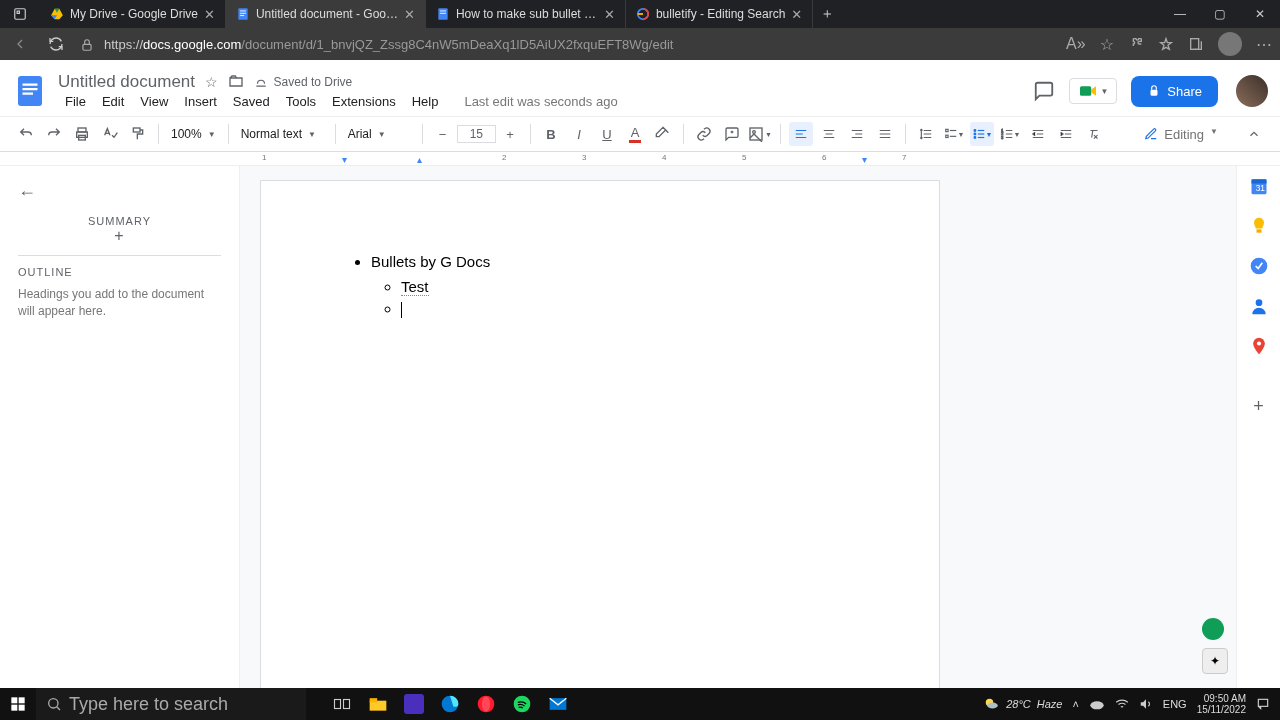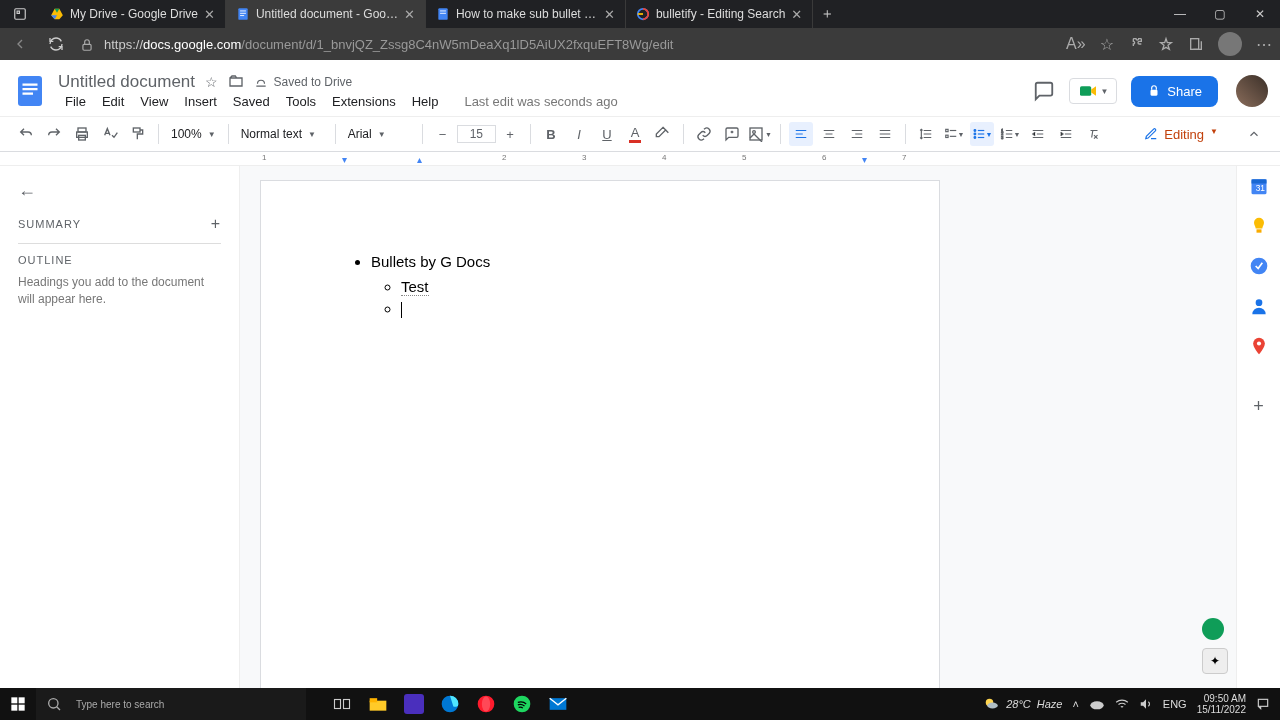--- a/index.html
+++ b/index.html
@@ -44,27 +44,27 @@
 .user-avatar { width: 32px; height: 32px; border-radius: 50%; background: linear-gradient(45deg,#8a6d5b,#3a2f28); margin-left: 4px; }
 
 .toolbar { height: 36px; border-top: 1px solid #eee; border-bottom: 1px solid #dadce0; display: flex; align-items: center; padding: 0 14px; gap: 4px; color: #5f6368; font-size: 13px; }
 .toolbar .sep { width: 1px; height: 20px; background: #dadce0; margin: 0 4px; }
 .toolbar select, .toolbar .combo { border: none; background: none; font-size: 12px; color: #202124; padding: 2px 4px; }
 .combo { display: flex; align-items: center; gap: 6px; }
 .combo .arrow { font-size: 8px; color: #5f6368; }
 .tb-btn { width: 24px; height: 24px; display: flex; align-items: center; justify-content: center; border-radius: 3px; cursor: pointer; }
 .font-size-ctl { display: flex; align-items: center; gap: 2px; }
 .font-size-ctl .val { border: 1px solid #dadce0; padding: 1px 12px; font-size: 12px; }
-.editing-btn { margin-left: auto; border: none; border-radius: 4px; padding: 4px 10px; display: flex; align-items: flex-start; gap: 6px; color: #c2410c; font-size: 13px; }
+.editing-btn { margin-left: auto; border: none; border-radius: 4px; padding: 4px 10px; display: flex; align-items: flex-start; gap: 6px; color: #737373; font-size: 13px; }
 .collapse-tb { margin-left: 10px; }
 
 .workspace { flex: 1; display: flex; background: #f8f9fa; position: relative; }
 .outline-panel { width: 240px; background: #fff; border-right: 1px solid #eee; padding: 14px 18px; font-size: 11px; color: #5f6368; }
 .outline-panel .back { font-size: 18px; color: #5f6368; margin-bottom: 14px; }
-.outline-panel .summary-row { display: flex; justify-content: space-between; align-items: center; letter-spacing: 1px; font-weight: 500; }
+.outline-panel .summary-row { display: flex; justify-content: space-between; align-items: center; letter-spacing: 1px; font-weight: 500; flex-direction: column; }
 .outline-panel hr { border: none; border-top: 1px solid #ddd; margin: 10px 0; }
 .outline-text { font-size: 12px; color: #777; line-height: 1.4; margin-top: 8px; }
 
 .ruler { height: 14px; background: #fff; border-bottom: 1px solid #eee; position: relative; font-size: 8px; color: #777; }
 .ruler-inner { position: absolute; left: 262px; right: 0; top: 0; bottom: 0; }
 .ruler-mark { position: absolute; top: 1px; }
 .ruler-indent { position: absolute; color: #4285f4; font-size: 10px; top: 2px; }
 
 .canvas-area { flex: 1; overflow: auto; display: flex; flex-direction: column; }
 .page { width: 680px; min-height: 520px; background: #fff; margin: 14px 0 0 20px; border: 1px solid #dadce0; padding: 70px 90px; font-family: Arial; font-size: 15px; color: #000; }
@@ -78,21 +78,21 @@
 .side-panel .side-ic { width: 20px; height: 20px; }
 .side-panel .plus { margin-top: 20px; color: #5f6368; font-size: 18px; }
 .side-expand { position: absolute; bottom: 22px; right: 6px; color: #5f6368; font-size: 14px; }
 
 .bottom-badges { position: absolute; bottom: 46px; right: 52px; display: flex; flex-direction: column; gap: 8px; }
 .badge-circle { width: 22px; height: 22px; border-radius: 50%; background: #0f9d58; }
 .badge-exp { width: 26px; height: 26px; border-radius: 4px; background: #eee; display: flex; align-items: center; justify-content: center; border: 1px solid #ccc; font-size: 12px; }
 
 .taskbar { position: fixed; bottom: 0; left: 0; right: 0; height: 32px; background: #111; display: flex; align-items: center; color: #ddd; font-size: 11px; }
 .start { width: 36px; display: flex; align-items: center; justify-content: center; }
-.search-box { display: flex; align-items: center; gap: 14px; background: #1a1a1a; height: 32px; width: 270px; padding: 0 10px; color: #aaa; font-size: 10px; }
+.search-box { display: flex; align-items: center; gap: 7px; background: #1a1a1a; height: 32px; width: 270px; padding: 0 10px; color: #aaa; font-size: 18px; }
 .tb-apps { display: flex; gap: 4px; margin-left: 20px; }
 .tb-apps .app { width: 32px; height: 32px; display: flex; align-items: center; justify-content: center; }
 .tray { margin-left: auto; display: flex; align-items: center; gap: 10px; padding-right: 10px; }
 .weather { display: flex; gap: 6px; align-items: center; font-style: italic; }
 .time-block { text-align: right; line-height: 1.1; font-size: 10px; }
 
 svg { display: block; }
 </style>
 </head>
 <body>

